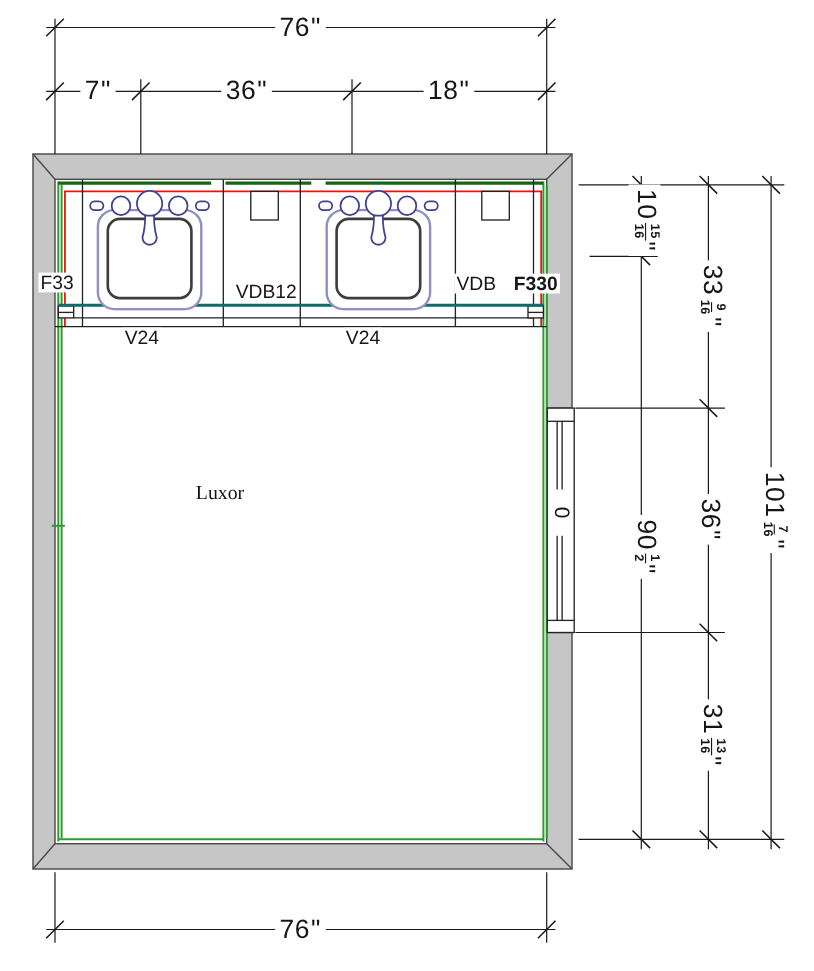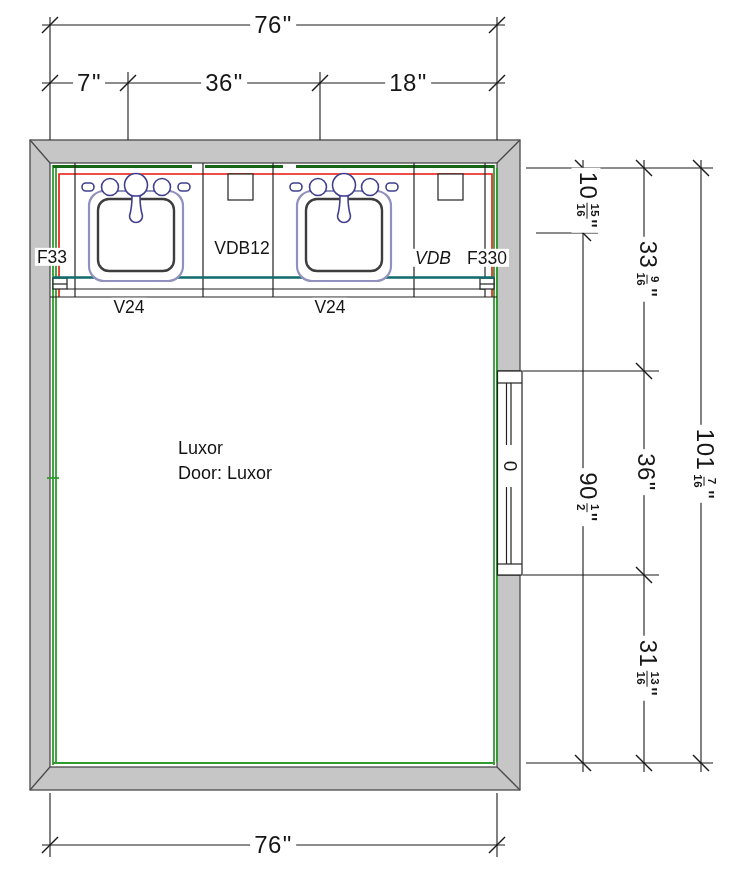--- a/index.html
+++ b/index.html
@@ -16,21 +16,21 @@
   .dim{font-size:24px;padding:0 4px;letter-spacing:0.5px;}
   .lbl{font-size:17.5px;padding:0 2px;}
   .door-lbl{font-size:19px;padding:0 2px;}
   .frac{
     display:inline-flex;flex-direction:column;align-items:center;
     font-size:11.5px;line-height:1.12;vertical-align:middle;margin:0 0 2px 3px;font-weight:bold;
   }
   .fn{border-bottom:1.4px solid #161616;padding:0 1px;}
   .fd{padding:0 1px;}
   .du{margin-left:1px;}
-  .annotation{position:absolute;font-size:18px;line-height:25px;color:#121212;}
+  .annotation{position:absolute;font-size:18px;line-height:25px;color:#121212;font-family:Liberation Serif, serif;}
   .annotation div{white-space:nowrap;}
 </style>
 </head>
 <body>
 
 <div class="stage">
 
 <svg width="740" height="883" viewBox="0 0 740 883">
 
   <g stroke="#4a4a4a" stroke-width="1.3">
@@ -179,26 +179,25 @@
 <div class="txt dim rot" style="left:646px;top:668px;"><span class="dw">31</span><span class="frac">
         <span class="fn">13</span>
         <span class="fd">16</span>
       </span><span class="du">"</span></div>
 <div class="txt dim rot" style="left:703px;top:464px;"><span class="dw">101</span><span class="frac">
         <span class="fn">7</span>
         <span class="fd">16</span>
       </span><span class="du">"</span></div>
 
 <div class="txt lbl" style="left:52px;top:257px;">F33</div>
-<div class="txt lbl" style="left:242px;top:248px;">VDB12</div>
-<div class="txt lbl" style="left:433px;top:258px;font-style:italic;">VDB</div>
-<div class="txt lbl" style="left:487px;top:258px;">F330</div>
+<div class="txt lbl" style="left:242px;top:265px;">VDB12</div>
+<div class="txt lbl" style="left:433px;top:258px;">VDB</div>
+<div class="txt lbl" style="left:487px;top:258px;font-weight:bold;">F330</div>
 <div class="txt lbl" style="left:129px;top:307px;">V24</div>
 <div class="txt lbl" style="left:330px;top:307px;">V24</div>
 
 <div class="txt door-lbl rot" style="left:510px;top:466px;">0</div>
 
 <div class="annotation" style="left:178px;top:436px;">
   <div>Luxor</div>
-  <div>Door: Luxor</div>
 </div>
 
 </div>
 
 </body></html>

